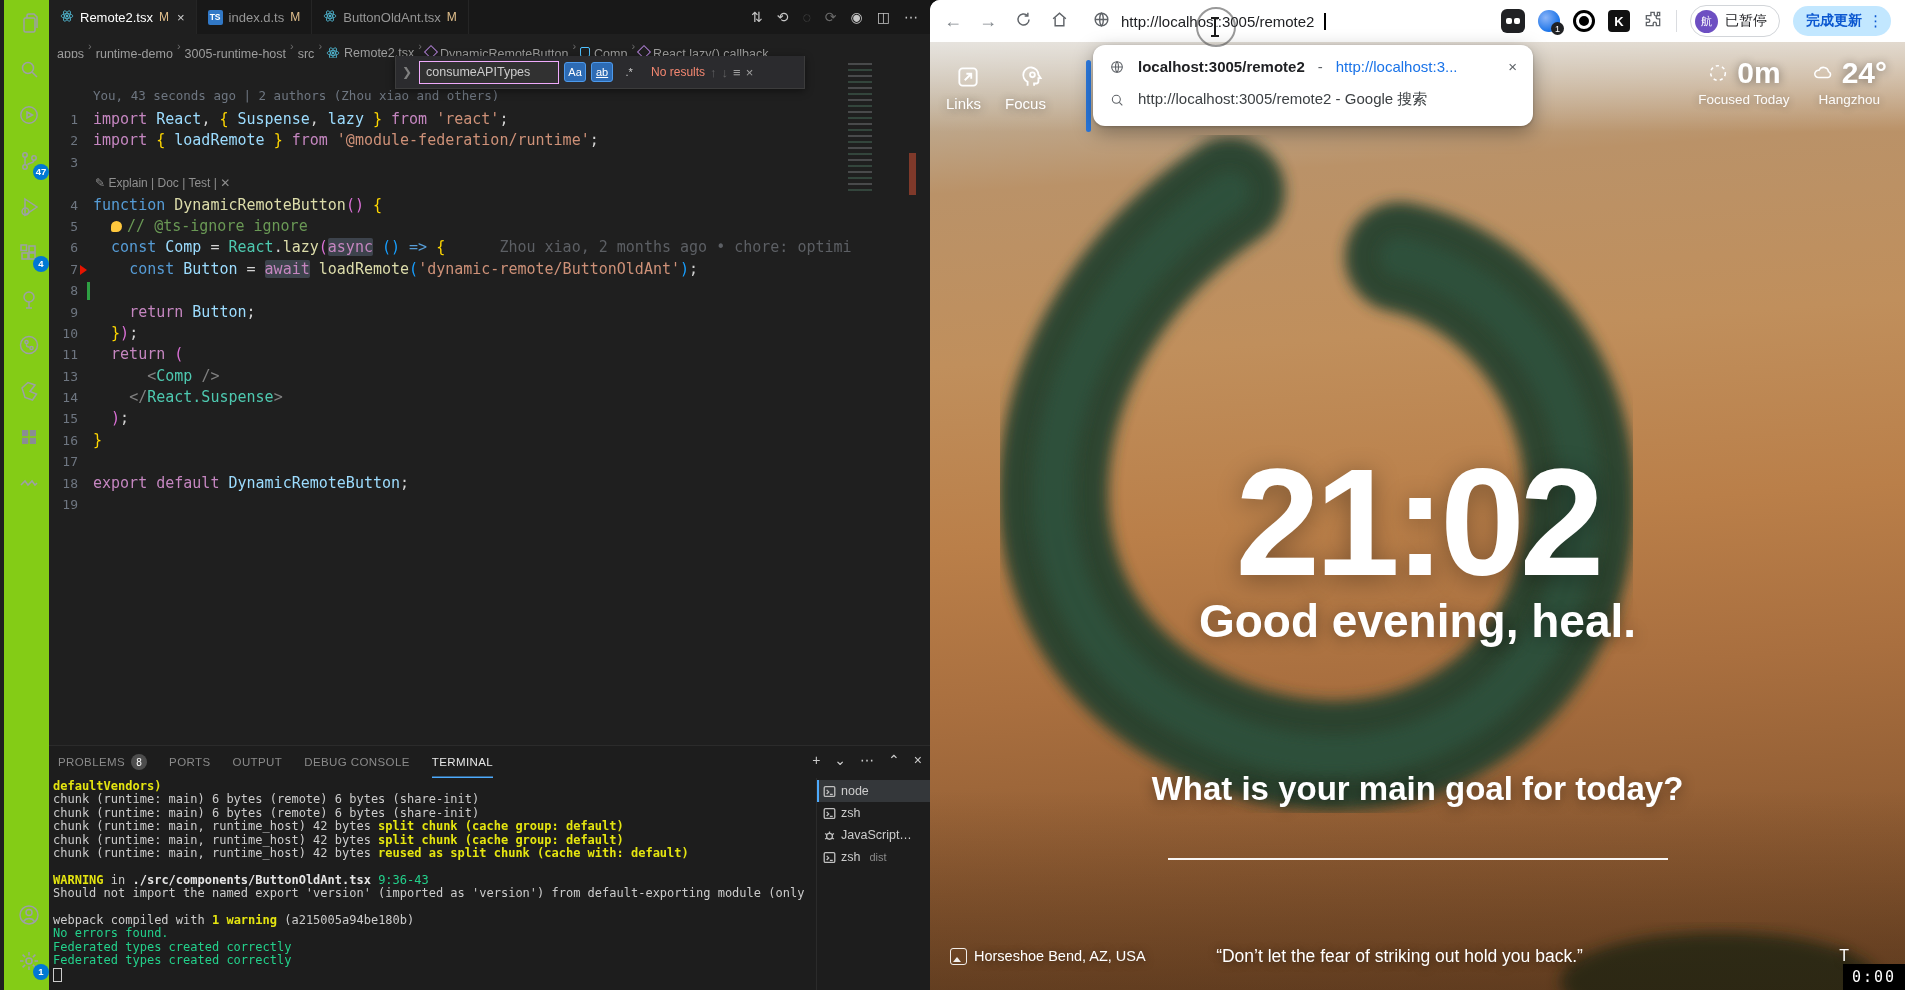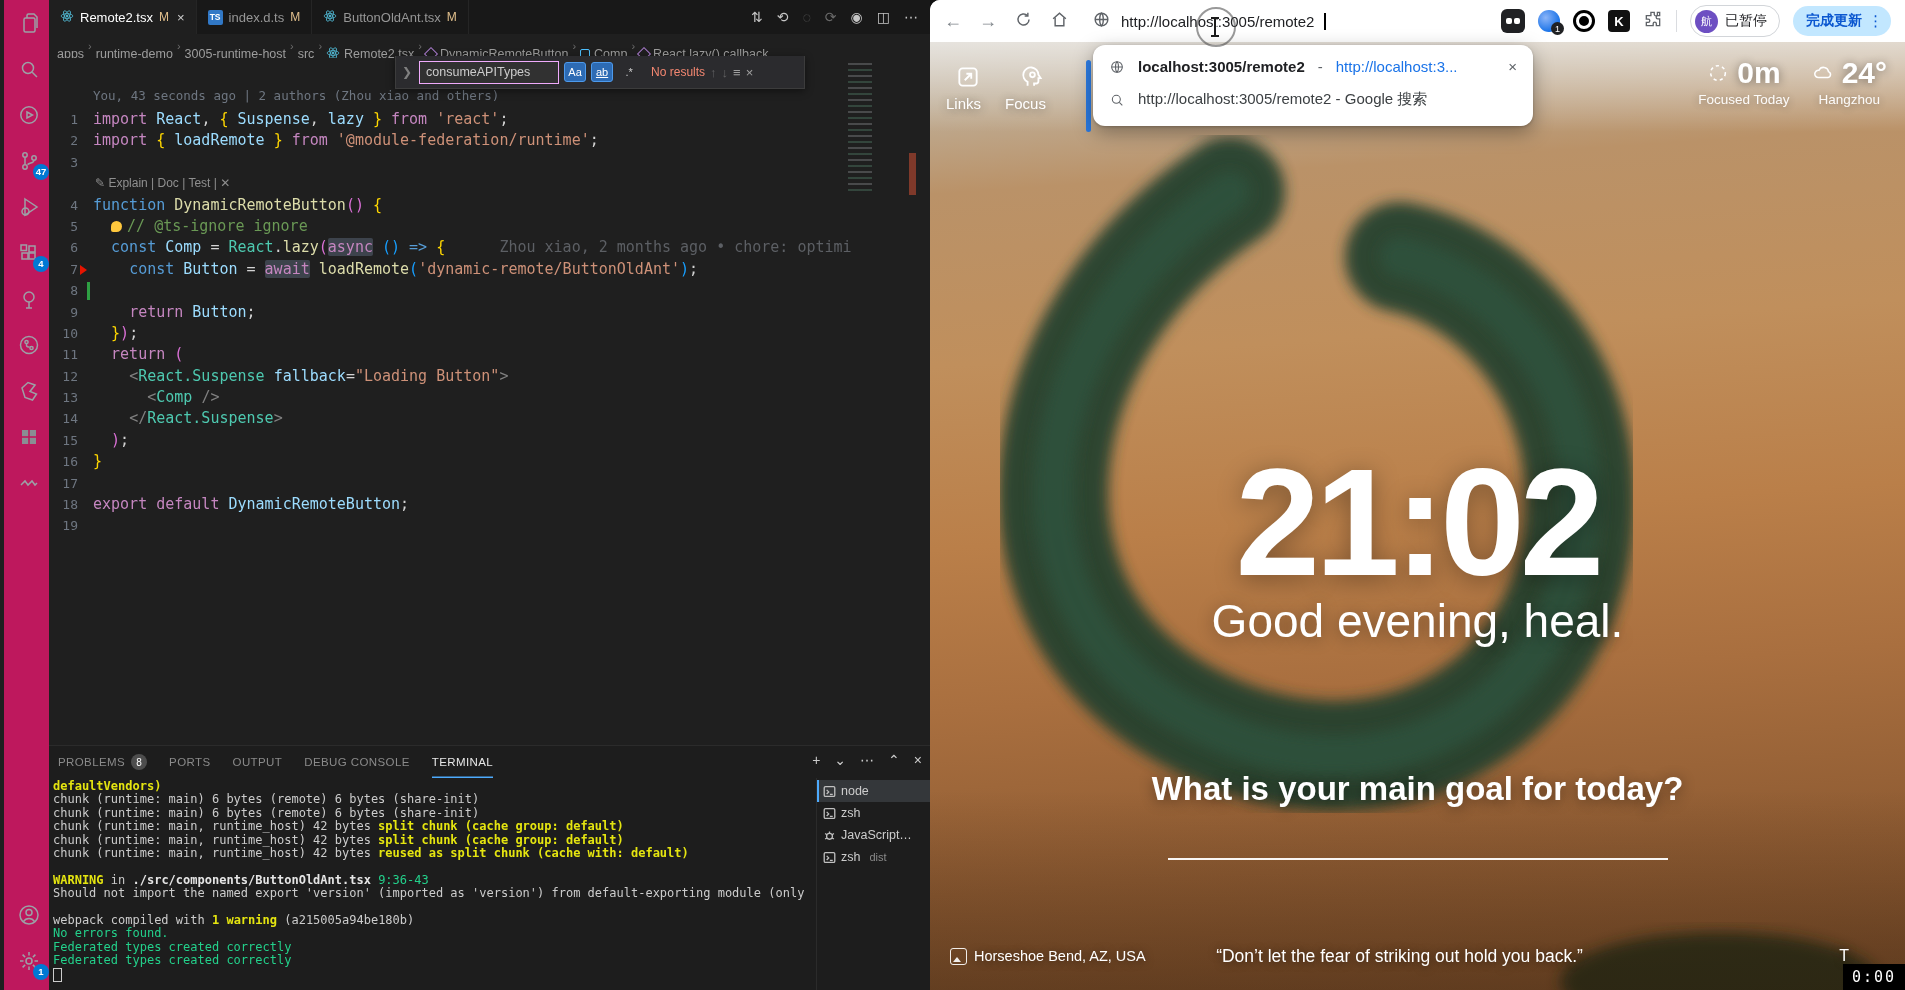--- a/index.html
+++ b/index.html
@@ -1,35 +1,35 @@
 <!DOCTYPE html>
 <html><head>
 <meta charset="utf-8">
 <style>
   html,body{margin:0;padding:0;background:#111;}
   #root{position:relative;width:1905px;height:990px;overflow:hidden;font-family:"Liberation Sans",sans-serif;-webkit-font-smoothing:antialiased;}
   
   .vscode{position:absolute;left:0;top:0;width:930px;height:990px;background:#1f1f1f;}
-  .activitybar{position:absolute;left:4px;top:0;width:49px;height:990px;background:#be185d;border-right:1px solid #2a2a2a;}
+  .activitybar{position:absolute;left:4px;top:0;width:49px;height:990px;background:#84cc16;border-right:1px solid #2a2a2a;}
   .ab-icon{position:relative;width:49px;height:46px;display:flex;align-items:center;justify-content:center;color:#9da0a6;}
   .ab-icon svg{stroke:#9da0a6;fill:none;stroke-width:1.5;width:24px;height:24px;}
   .ab-icon .filled{fill:#8a8d93;stroke:none;}
   .ab-badge{position:absolute;right:4px;bottom:4px;min-width:16px;height:16px;border-radius:9px;background:#0078d4;color:#fff;font-size:9.5px;line-height:16px;text-align:center;padding:0 2px;box-sizing:border-box;font-weight:bold;}
   .ab-bottom{position:absolute;left:0;bottom:6px;width:49px;}
   .vs-main{position:absolute;left:49px;top:0;width:881px;height:990px;}
   .tabbar{position:absolute;left:0;top:0;width:881px;height:34px;background:#181818;display:flex;align-items:stretch;}
   .tab{display:flex;align-items:center;gap:6px;padding:0 11px;font-size:13px;color:#969696;background:#181818;border-right:1px solid #252525;cursor:pointer;}
   .tab.active{background:#1f1f1f;color:#fff;}
   .tab .mod{color:#e2c08d;font-size:12px;}
   .tab .close{color:#cfcfcf;font-size:13px;margin-left:2px;}
   .ts-badge{width:15px;height:15px;border-radius:2px;background:#3178c6;color:#fff;font-size:8.5px;font-weight:bold;display:flex;align-items:center;justify-content:center;}
   .editor-actions{margin-left:auto;display:flex;align-items:center;gap:14px;padding-right:12px;color:#c5c5c5;font-size:14px;}
   .editor-actions .dim{color:#6a6a6a;}
   .breadcrumbs{position:absolute;left:0;top:34px;width:881px;height:24px;display:flex;align-items:center;gap:3px;padding-left:8px;box-sizing:border-box;font-size:12.5px;color:#9d9d9d;background:#1f1f1f;}
-  .crumb{display:flex;align-items:center;gap:4px;cursor:pointer;margin-top:16px;}
+  .crumb{display:flex;align-items:flex-start;gap:4px;cursor:pointer;margin-top:16px;}
   .crumb-sep{color:#6e6e6e;font-size:11px;margin:0 1px;}
   .sym-method{width:8px;height:8px;border:1.5px solid #b180d7;transform:rotate(45deg);display:inline-block;}
   .sym-field{width:8px;height:8px;border:1.5px solid #4fc1ff;border-radius:2px;display:inline-block;}
   .react-ic{width:14px;height:14px;display:inline-block;}
   .editor{position:absolute;left:0;top:58px;width:881px;height:687px;background:#1f1f1f;overflow:hidden;font-family:"DejaVu Sans Mono",monospace;}
   #code{padding-top:30px;}
   .blame-header{padding-left:44px;font-size:12.5px;color:#6e7681;height:21px;font-family:"DejaVu Sans Mono",monospace;}
   .code-row{display:flex;height:21.4px;line-height:21.4px;font-size:15px;white-space:pre;}
   .ln{width:29px;flex:none;text-align:right;color:#6e7681;font-size:13px;}
   .deco{width:15px;flex:none;position:relative;}
@@ -114,21 +114,21 @@
   .ov{position:absolute;color:#fff;text-shadow:0 1px 10px rgba(0,0,0,.45);}
   .links-focus{left:16px;top:22px;display:flex;gap:24px;}
   .lf-btn{display:flex;flex-direction:column;align-items:flex-end;gap:5px;font-size:15px;cursor:pointer;}
   .lf-btn svg{width:26px;height:26px;stroke:#fff;fill:none;stroke-width:1.7;}
   .stats{right:18px;top:14px;display:flex;gap:22px;}
   .stat{display:flex;flex-direction:column;align-items:center;cursor:pointer;}
   .stat-top{display:flex;align-items:center;gap:8px;font-size:30px;font-weight:bold;}
   .stat-top svg{width:22px;height:22px;stroke:#fff;fill:none;stroke-width:1.7;}
   .stat-cap{font-size:13.5px;opacity:.95;margin-top:2px;}
   .clock{left:0;top:393px;width:100%;text-align:center;font-size:152px;font-weight:bold;letter-spacing:-5px;text-shadow:0 4px 26px rgba(0,0,0,.35);}
-  .greeting{left:0;top:552px;width:100%;text-align:center;font-size:46px;font-weight:normal;text-shadow:0 2px 16px rgba(0,0,0,.4);}
+  .greeting{left:0;top:552px;width:100%;text-align:center;font-size:46px;font-weight:bold;text-shadow:0 2px 16px rgba(0,0,0,.4);}
   .prompt{left:0;top:728px;width:100%;text-align:center;font-size:33px;font-weight:bold;text-shadow:0 2px 14px rgba(0,0,0,.45);}
   .prompt-line{position:absolute;left:50%;top:816px;transform:translateX(-50%);width:500px;height:2px;background:rgba(255,255,255,.95);cursor:text;}
   .bottom-row{position:absolute;left:20px;right:56px;top:905px;display:flex;align-items:center;}
   .loc{display:flex;align-items:center;gap:7px;font-size:14.5px;color:#fff;text-shadow:0 1px 8px rgba(0,0,0,.5);cursor:pointer;}
   .loc-ic{width:15px;height:15px;border:1.6px solid rgba(255,255,255,.9);border-radius:3px;position:relative;}
   .loc-ic::after{content:"";position:absolute;left:2px;bottom:2px;border-left:4px solid transparent;border-right:4px solid transparent;border-bottom:5px solid rgba(255,255,255,.9);}
   .quote{position:absolute;left:0;width:100%;text-align:center;font-size:17.5px;color:#fff;text-shadow:0 1px 8px rgba(0,0,0,.55);}
   .todo{margin-left:auto;font-size:16px;color:#fff;text-shadow:0 1px 8px rgba(0,0,0,.5);cursor:pointer;}
   .timer{position:absolute;right:0;bottom:0;background:#000;color:#fff;font-family:"DejaVu Sans Mono",monospace;font-size:15px;letter-spacing:2px;padding:4px 9px;}
   
@@ -328,21 +328,20 @@
             <div class="code-row"><span class="ln">3</span><span class="deco"></span><span class="ct"></span></div>
             <div class="lens-row">✎ Explain | Doc | Test | ✕</div>
             <div class="code-row"><span class="ln">4</span><span class="deco"></span><span class="ct"><span class="c-kb">function</span><span class="c-pn"> </span><span class="c-fn">DynamicRemoteButton</span><span class="c-b2">()</span><span class="c-pn"> </span><span class="c-b1">{</span></span></div>
             <div class="code-row"><span class="ln">5</span><span class="deco"></span><span class="ct"><span class="c-pn">  </span><span class="c-bulb"></span><span class="c-cm">// @ts-ignore ignore</span></span></div>
             <div class="code-row"><span class="ln">6</span><span class="deco"></span><span class="ct"><span class="c-pn">  </span><span class="c-kb">const</span><span class="c-pn"> </span><span class="c-vr">Comp</span><span class="c-pn"> = </span><span class="c-ty">React</span><span class="c-pn">.</span><span class="c-fn">lazy</span><span class="c-b2">(</span><span class="c-kwh">async</span><span class="c-pn"> </span><span class="c-b3">()</span><span class="c-pn"> </span><span class="c-kb">=&gt;</span><span class="c-pn"> </span><span class="c-b1">{</span><span class="c-bl">      Zhou xiao, 2 months ago • chore: optimi</span></span></div>
             <div class="code-row"><span class="ln">7</span><span class="deco"><span class="red-mark"></span></span><span class="ct"><span class="c-pn">    </span><span class="c-kb">const</span><span class="c-pn"> </span><span class="c-vr">Button</span><span class="c-pn"> = </span><span class="c-kwh">await</span><span class="c-pn"> </span><span class="c-fn">loadRemote</span><span class="c-b3">(</span><span class="c-st">'dynamic-remote/ButtonOldAnt'</span><span class="c-b3">)</span><span class="c-pn">;</span></span></div>
             <div class="code-row"><span class="ln">8</span><span class="deco"><span class="git-add"></span></span><span class="ct"></span></div>
             <div class="code-row"><span class="ln">9</span><span class="deco"></span><span class="ct"><span class="c-pn">    </span><span class="c-kw">return</span><span class="c-pn"> </span><span class="c-vr">Button</span><span class="c-pn">;</span></span></div>
             <div class="code-row"><span class="ln">10</span><span class="deco"></span><span class="ct"><span class="c-pn">  </span><span class="c-b1">}</span><span class="c-b2">)</span><span class="c-pn">;</span></span></div>
             <div class="code-row"><span class="ln">11</span><span class="deco"></span><span class="ct"><span class="c-pn">  </span><span class="c-kw">return</span><span class="c-pn"> </span><span class="c-b2">(</span></span></div>
-            <div class="code-row"><span class="ln">12</span><span class="deco"></span><span class="ct"><span class="c-pn">    </span><span class="c-ag">&lt;</span><span class="c-ty">React.Suspense</span><span class="c-pn"> </span><span class="c-vr">fallback</span><span class="c-pn">=</span><span class="c-st">"Loading Button"</span><span class="c-ag">&gt;</span></span></div>
             <div class="code-row"><span class="ln">13</span><span class="deco"></span><span class="ct"><span class="c-pn">      </span><span class="c-ag">&lt;</span><span class="c-ty">Comp</span><span class="c-pn"> </span><span class="c-ag">/&gt;</span></span></div>
             <div class="code-row"><span class="ln">14</span><span class="deco"></span><span class="ct"><span class="c-pn">    </span><span class="c-ag">&lt;/</span><span class="c-ty">React.Suspense</span><span class="c-ag">&gt;</span></span></div>
             <div class="code-row"><span class="ln">15</span><span class="deco"></span><span class="ct"><span class="c-pn">  </span><span class="c-b2">)</span><span class="c-pn">;</span></span></div>
             <div class="code-row"><span class="ln">16</span><span class="deco"></span><span class="ct"><span class="c-b1">}</span></span></div>
             <div class="code-row"><span class="ln">17</span><span class="deco"></span><span class="ct"></span></div>
             <div class="code-row"><span class="ln">18</span><span class="deco"></span><span class="ct"><span class="c-kw">export</span><span class="c-pn"> </span><span class="c-kw">default</span><span class="c-pn"> </span><span class="c-vr">DynamicRemoteButton</span><span class="c-pn">;</span></span></div>
             <div class="code-row"><span class="ln">19</span><span class="deco"></span><span class="ct"></span></div>
           </div>
         <div class="minimap"></div>
         <div class="ruler-mark"></div>

